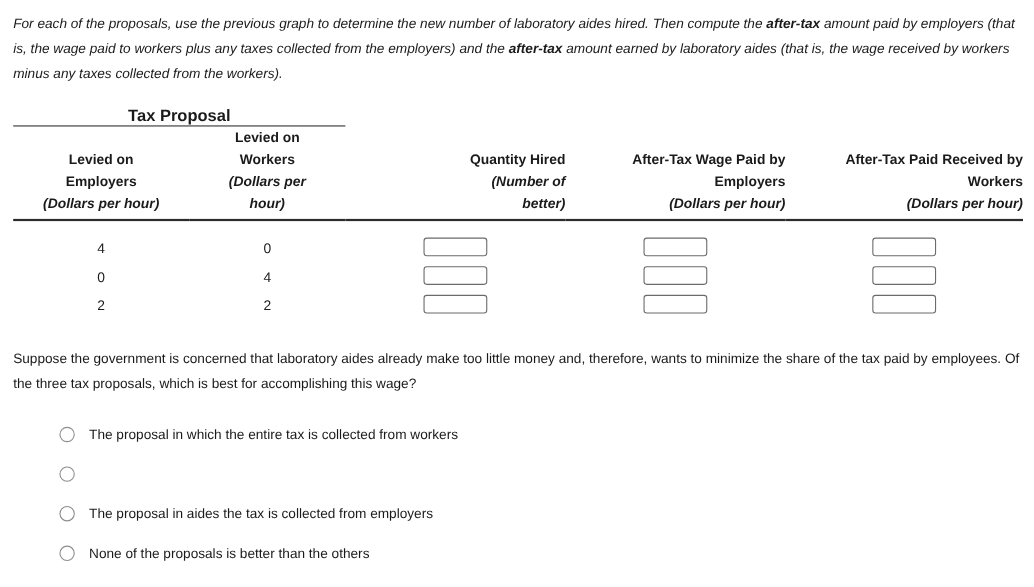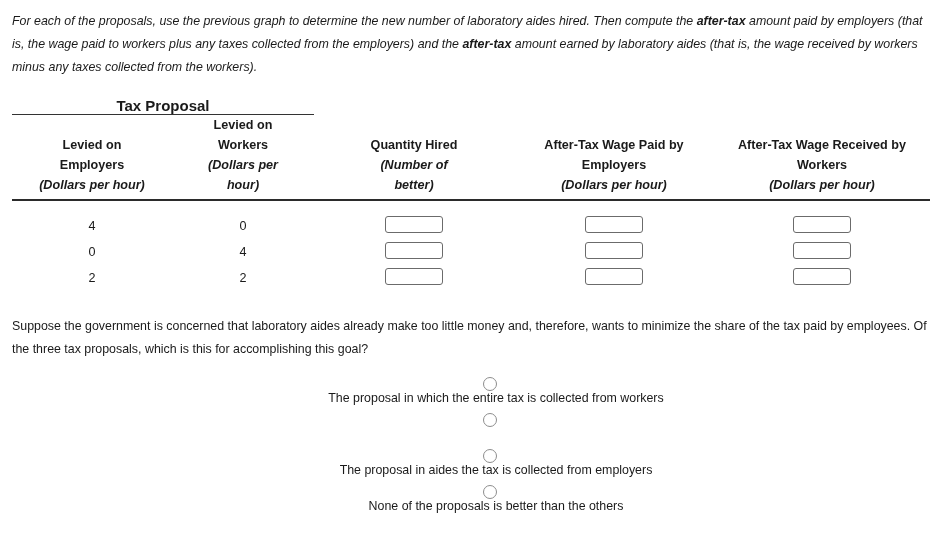--- a/index.html
+++ b/index.html
@@ -67,21 +67,21 @@
     font-weight: bold;
     font-size: 12.6px;
     line-height: 20px;
     padding-top: 4px;
   }
   .sub-head .it {
     font-style: italic;
     font-weight: bold;
   }
   .head-top {
-    text-align: center;
+    text-align: right;
     font-weight: bold;
     font-size: 12.6px;
     line-height: 20px;
     vertical-align: top;
   }
   .head-top .it {
     font-style: italic;
     font-weight: bold;
   }
   .thick-rule td {
@@ -123,21 +123,20 @@
   .options {
     margin-top: 16px;
     margin-left: 42px;
   }
   .option {
     display: flex;
     align-items: center;
     height: 36px;
     font-size: 12.4px;
     color: #1a1a1a;
-    flex-direction: column;
   }
   .radio {
     width: 12px;
     height: 12px;
     border: 1px solid #8d8d8d;
     border-radius: 50%;
     background: #fff;
     margin-right: 13px;
     flex: 0 0 auto;
   }
@@ -164,21 +163,21 @@
           <div>Quantity Hired</div>
           <div class="it">(Number of</div>
           <div class="it">better)</div>
         </td>
         <td rowspan="3" class="head-top">
           <div>After-Tax Wage Paid by</div>
           <div>Employers</div>
           <div class="it">(Dollars per hour)</div>
         </td>
         <td rowspan="3" class="head-top">
-          <div>After-Tax Wage Received by</div>
+          <div>After-Tax Paid Received by</div>
           <div>Workers</div>
           <div class="it">(Dollars per hour)</div>
         </td>
       </tr>
       <tr>
         <td colspan="2" class="grp-rule"></td>
       </tr>
       <tr>
         <td class="sub-head">
           <div>Levied on</div>
@@ -224,21 +223,21 @@
       <tr class="body-row">
         <td>2</td>
         <td>2</td>
         <td><input class="box" type="text" value="" style=""></td>
         <td><input class="box" type="text" value="" style=""></td>
         <td><input class="box" type="text" value="" style=""></td>
       </tr>
     </tbody>
   </table>
 
-  <div class="question">Suppose the government is concerned that laboratory aides already make too little money and, therefore, wants to minimize the share of the tax paid by employees. Of the three tax proposals, which is this for accomplishing this goal?</div>
+  <div class="question">Suppose the government is concerned that laboratory aides already make too little money and, therefore, wants to minimize the share of the tax paid by employees. Of the three tax proposals, which is best for accomplishing this wage?</div>
 
   <div class="options">
     <div class="option">
       <span class="radio"></span>
       <span>The proposal in which the entire tax is collected from workers</span>
     </div>
     <div class="option">
       <span class="radio"></span>
     </div>
     <div class="option">

